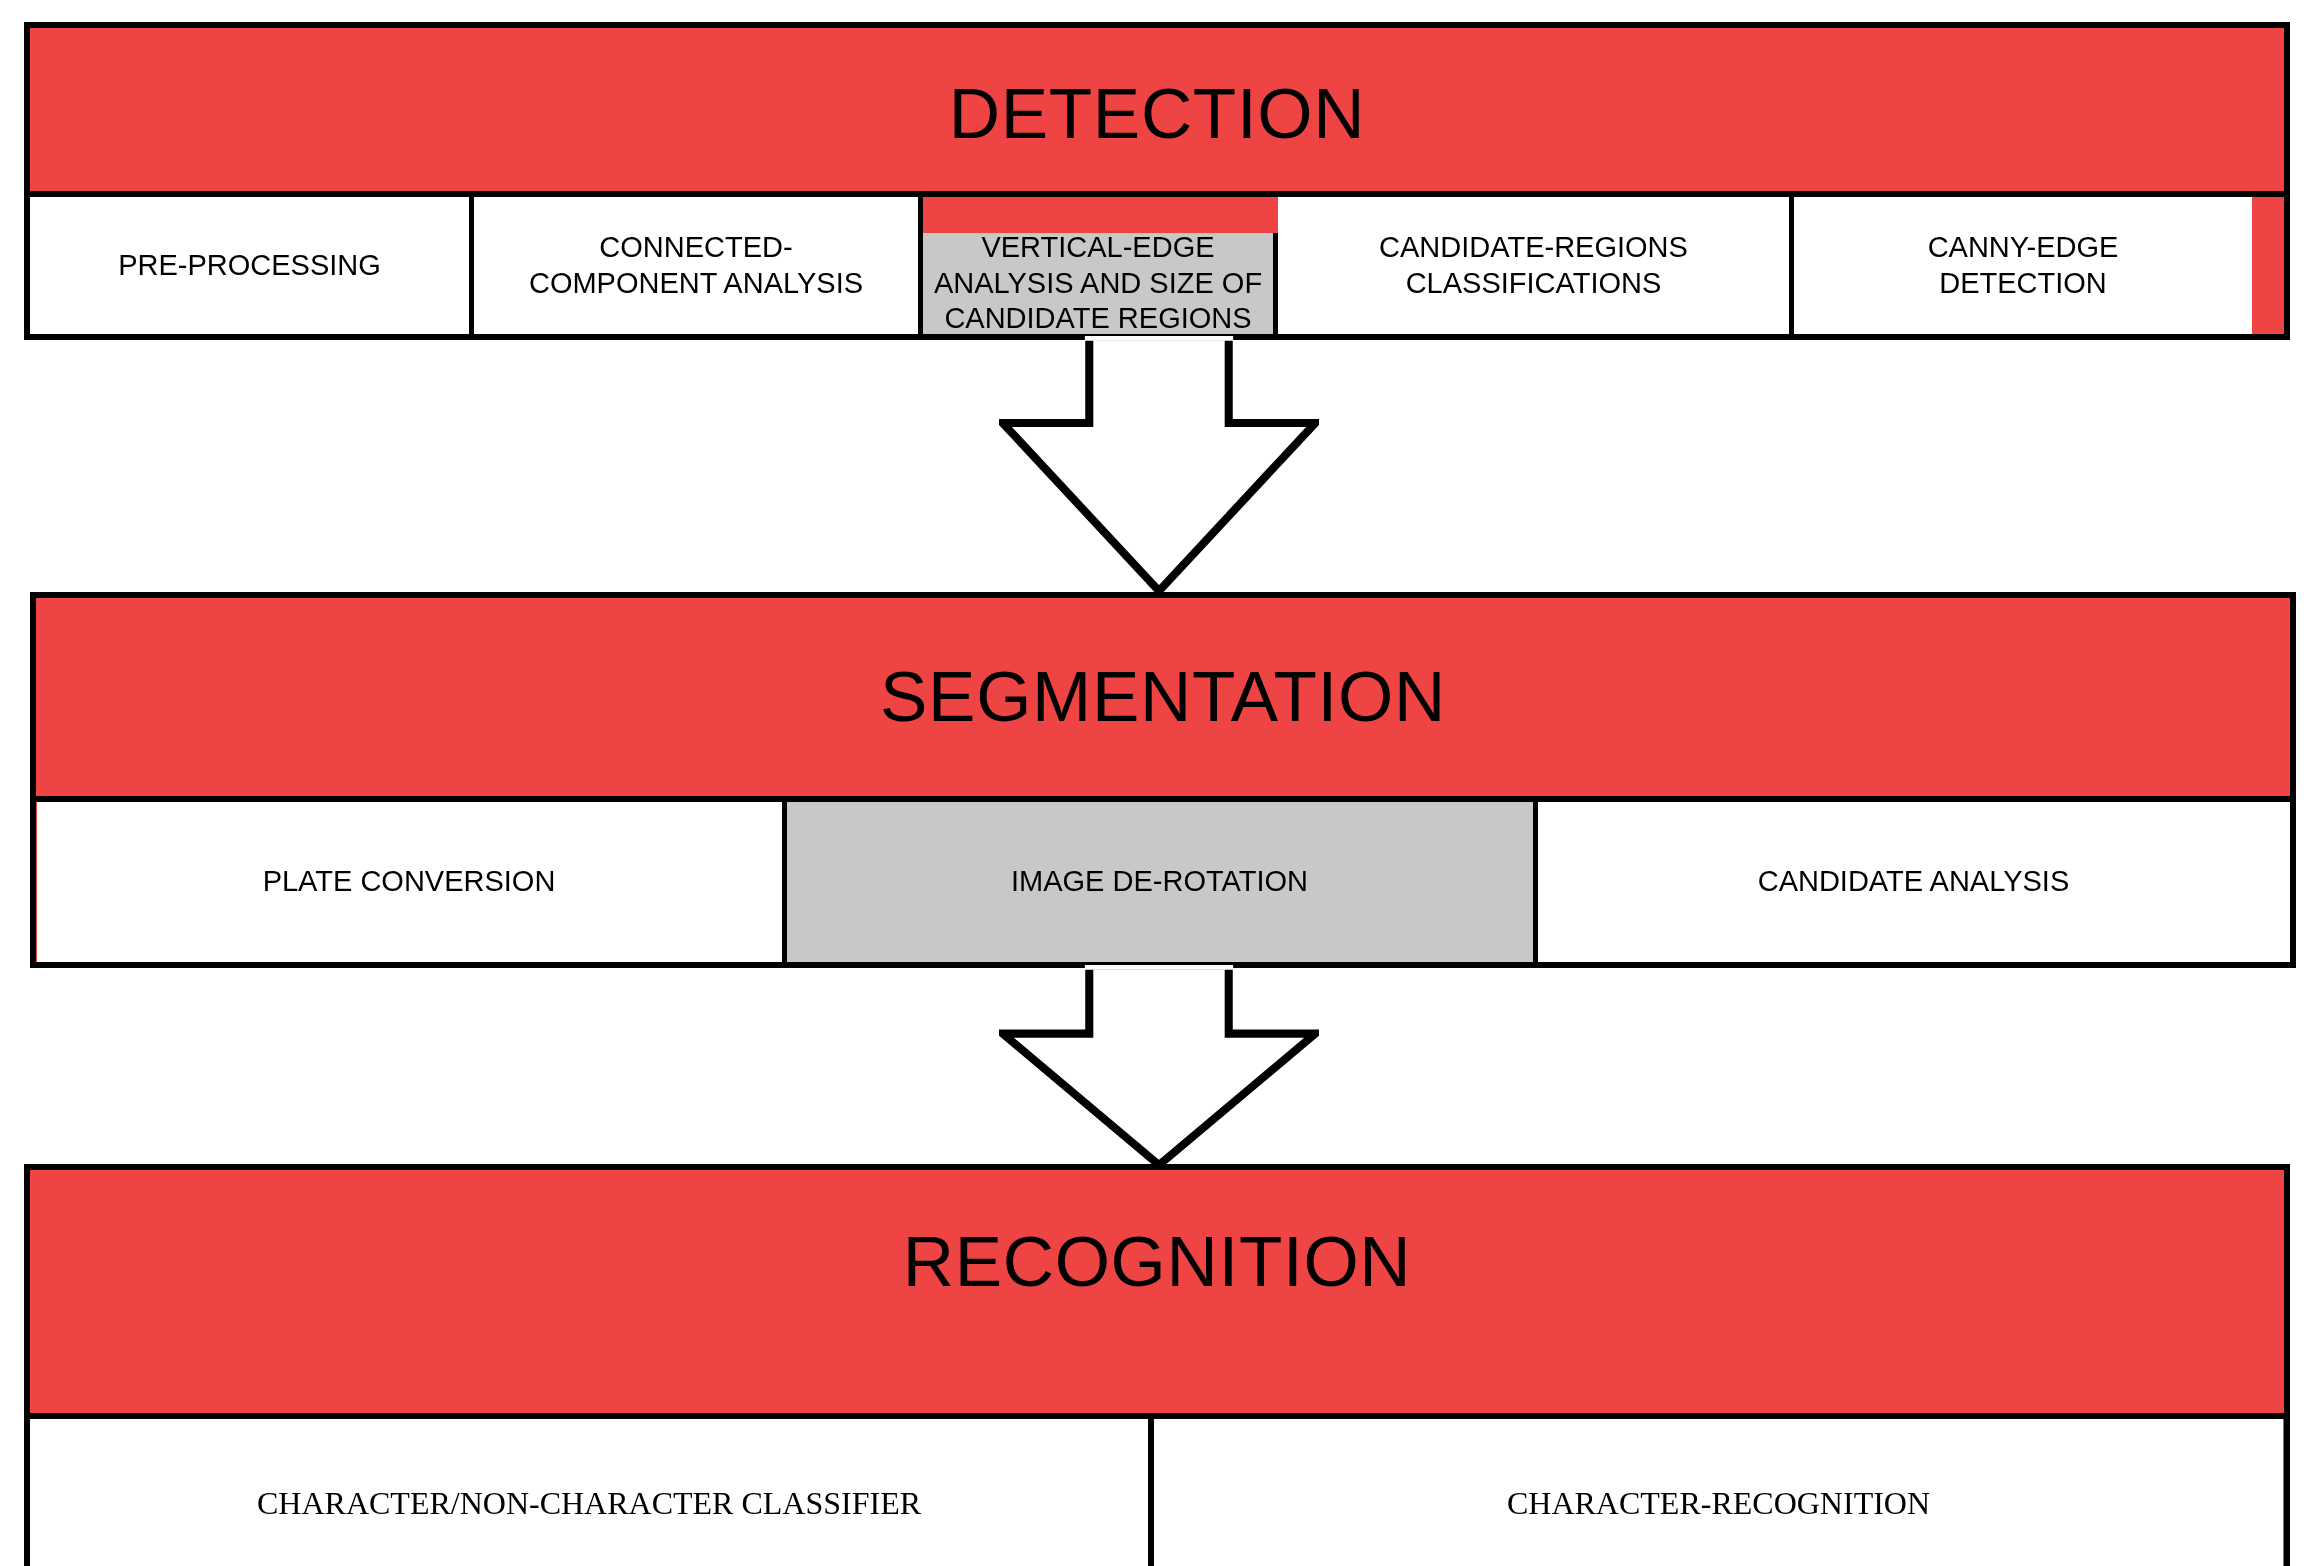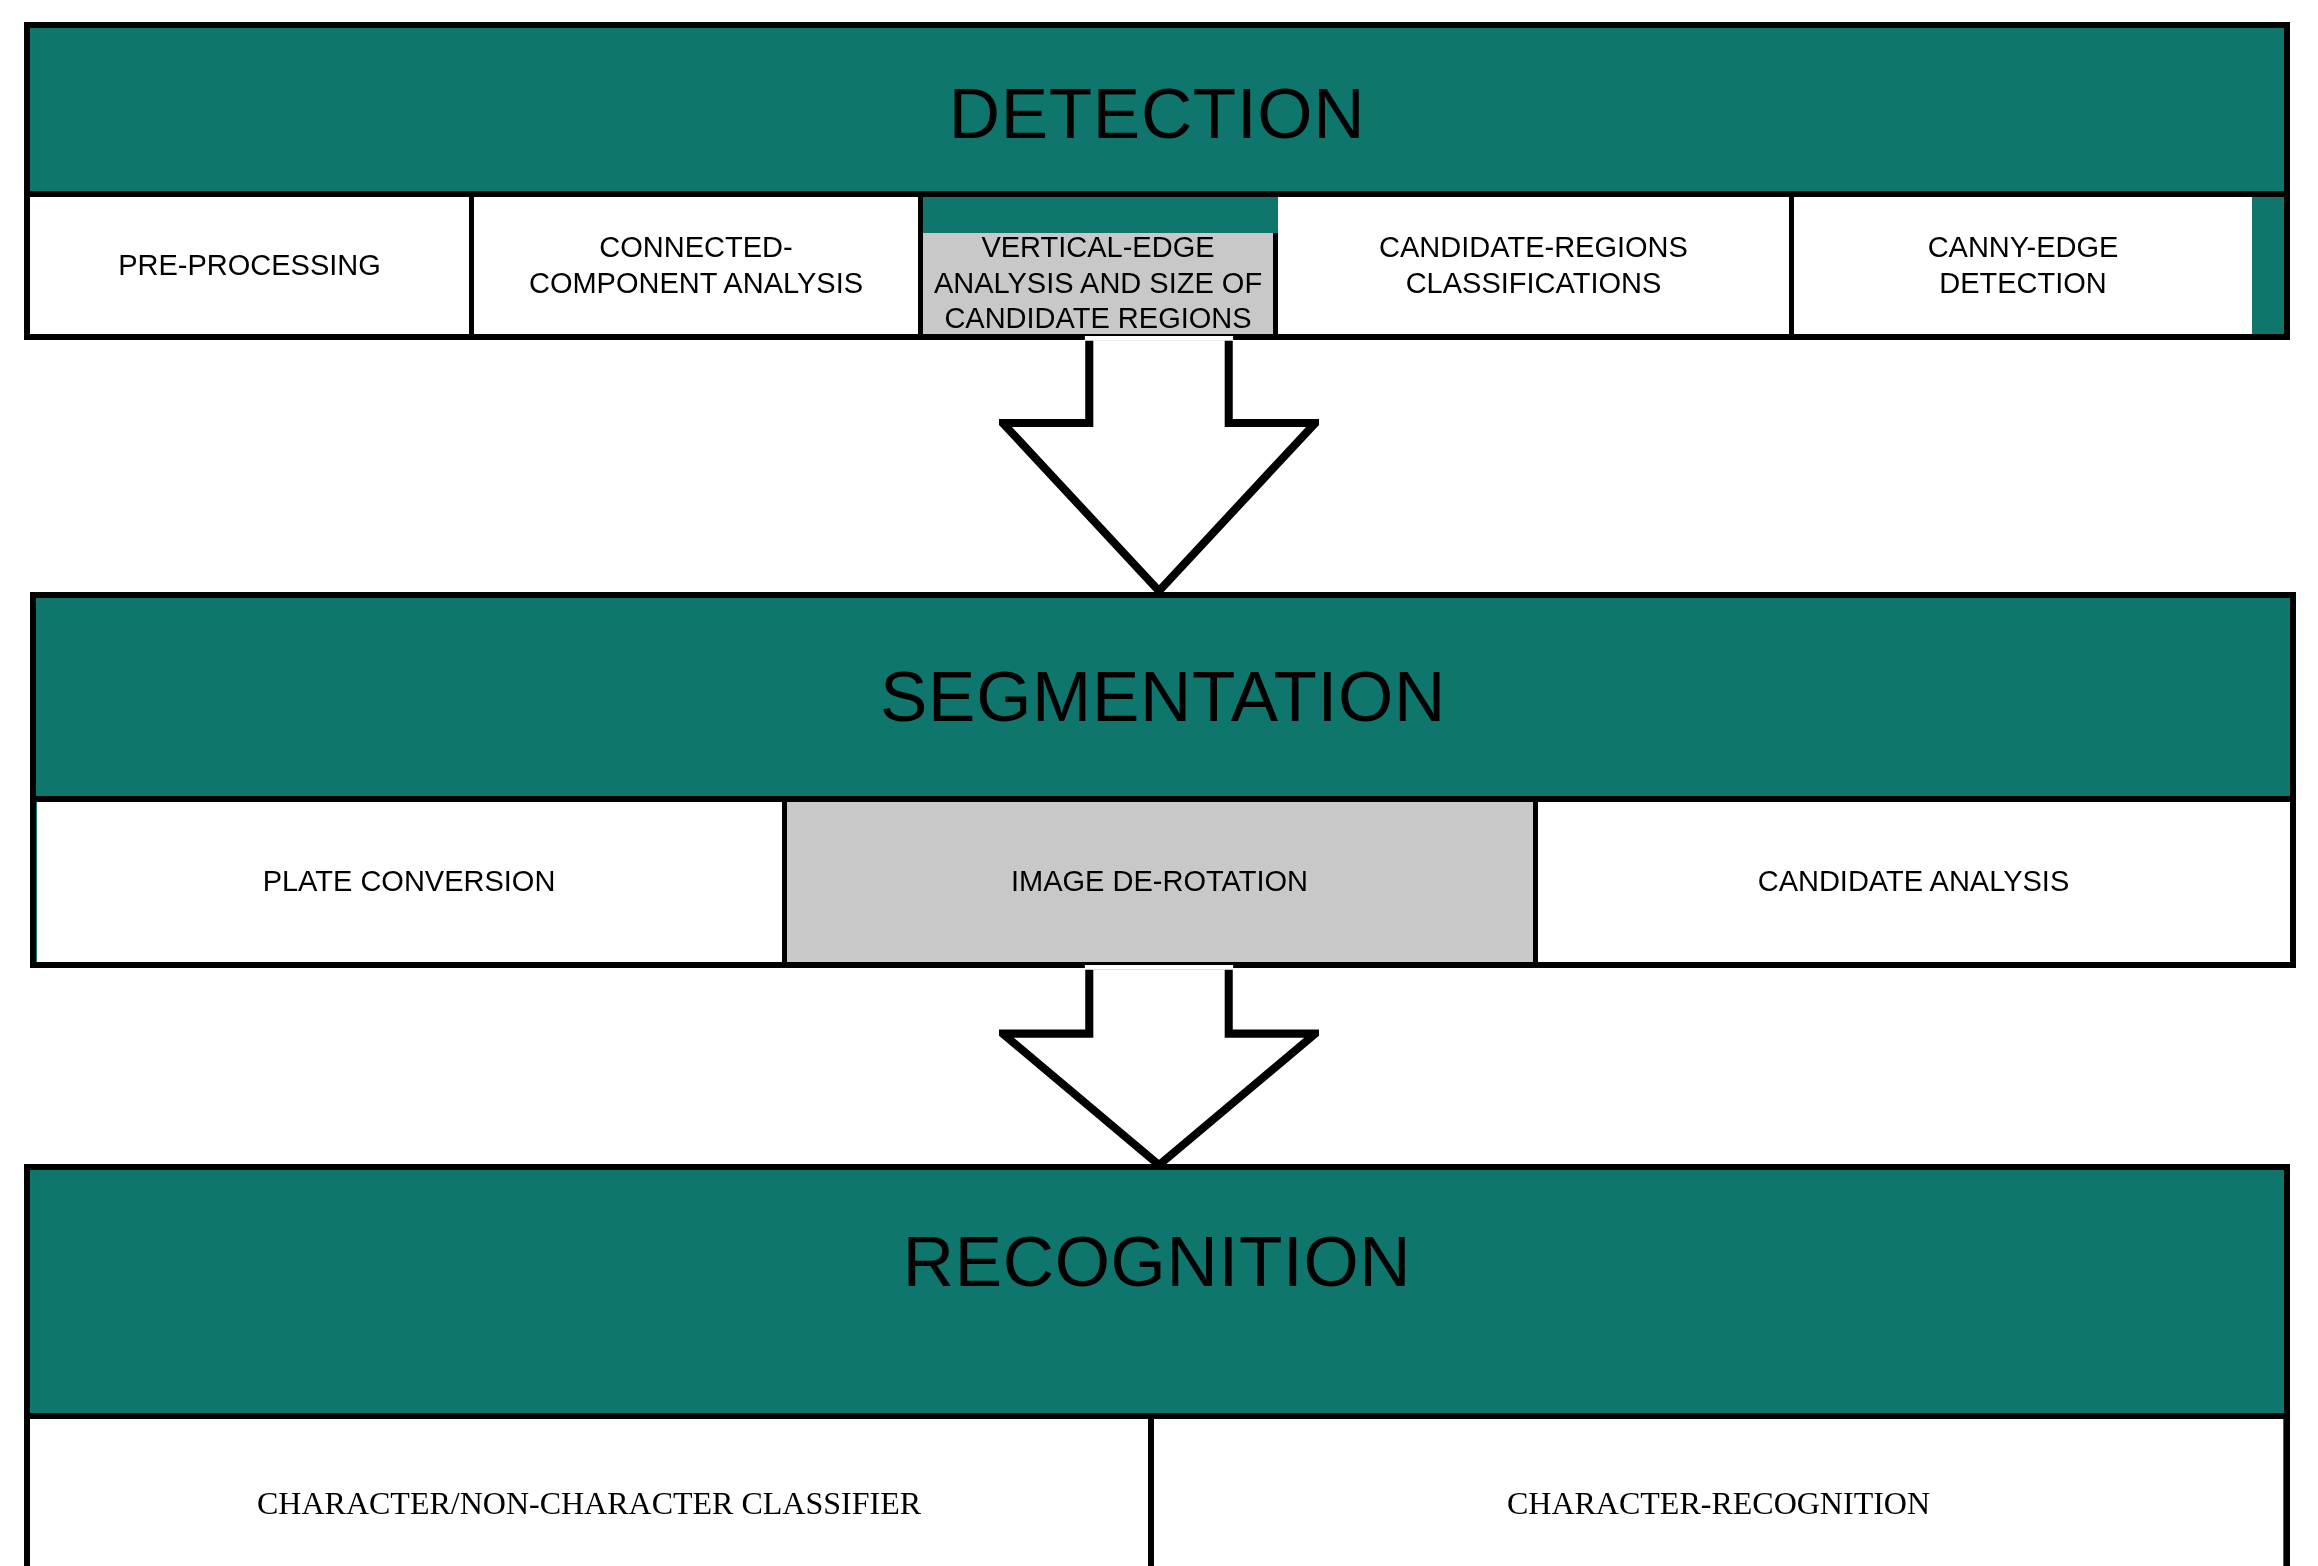--- a/index.html
+++ b/index.html
@@ -16,21 +16,21 @@
     width: 2319px;
     height: 1566px;
     background: #ffffff;
     overflow: hidden;
   }
 
   
   .section {
     position: absolute;
     box-sizing: border-box;
-    background: #0f766e;
+    background: #ef4444;
     border: 6.6px solid #000000;
     padding-left: 31px;
   }
   .section-header {
     position: absolute;
     left: 0;
     right: 0;
     top: 0;
     display: flex;
     align-items: center;

